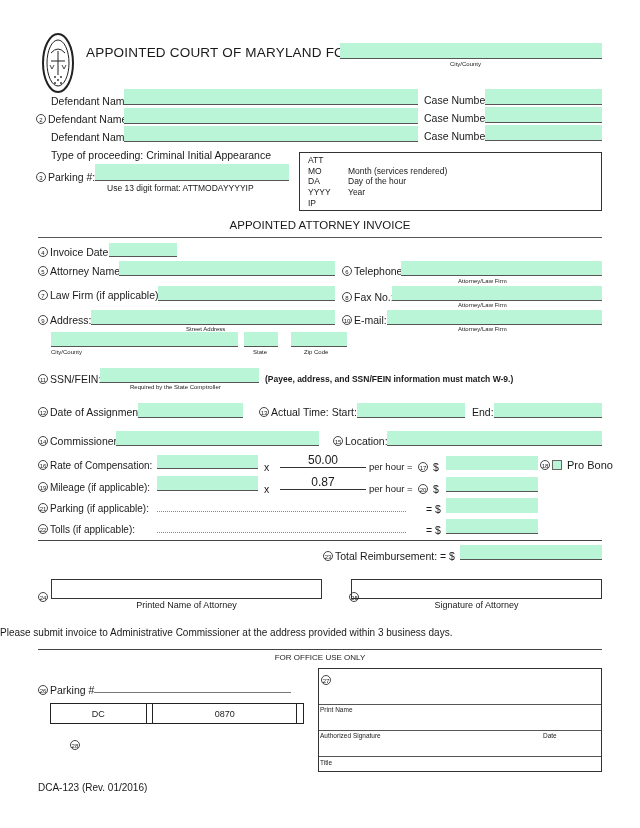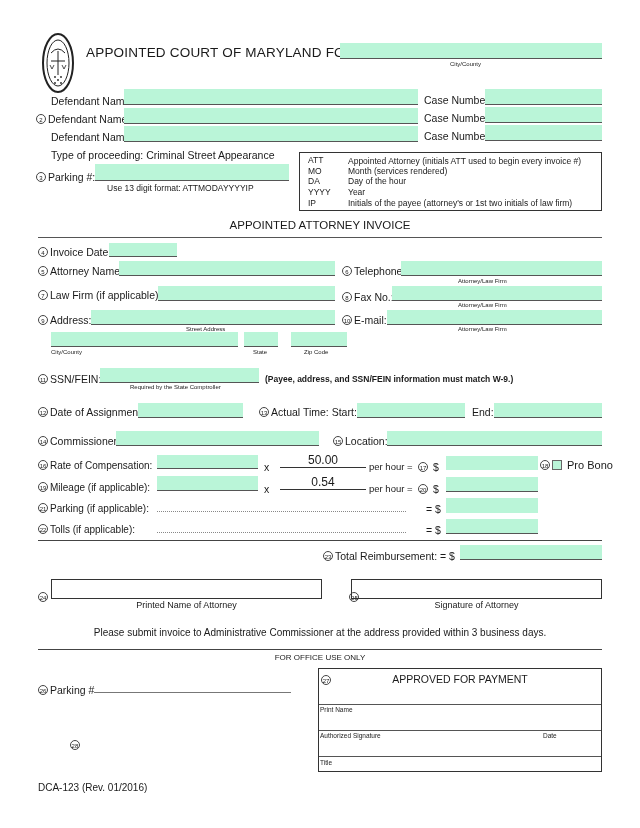--- a/index.html
+++ b/index.html
@@ -66,39 +66,37 @@
 <div class="lbl" style="left:36px;top:113px;"><span class="num">2</span><span>Defendant Name</span></div>
 <div class="fld" style="left:124px;top:108px;width:294px;height:16px;"></div>
 <div class="lbl" style="left:424px;top:112px;">Case Number</div>
 <div class="fld" style="left:485px;top:107px;width:117px;height:16px;"></div>
 
 <div class="lbl" style="left:51px;top:131px;">Defendant Name</div>
 <div class="fld" style="left:124px;top:126px;width:294px;height:16px;"></div>
 <div class="lbl" style="left:424px;top:130px;">Case Number</div>
 <div class="fld" style="left:485px;top:125px;width:117px;height:16px;"></div>
 
-<div class="lbl" style="left:51px;top:149px;">Type of proceeding: Criminal Street Appearance</div>
+<div class="lbl" style="left:51px;top:149px;">Type of proceeding: Criminal Initial Appearance</div>
 
 
 <div class="lbl" style="left:36px;top:171px;"><span class="num">3</span><span>Parking #:</span></div>
 <div class="fld" style="left:95px;top:164px;width:194px;height:17px;"></div>
 <div class="lbl" style="left:107px;top:182px;font-size:8.5px;">Use 13 digit format: ATTMODAYYYYIP</div>
 
 
 <div class="legend">
   <div class="k" style="top:2px">ATT</div>
-    <div class="v" style="top:3px">Appointed Attorney (initials ATT used to begin every invoice #)</div>
   <div class="k" style="top:13px">MO</div>
     <div class="v" style="top:13px">Month  (services rendered)</div>
   <div class="k" style="top:23px">DA</div>
     <div class="v" style="top:23px">Day of the hour</div>
   <div class="k" style="top:34px">YYYY</div>
     <div class="v" style="top:34px">Year</div>
   <div class="k" style="top:45px">IP</div>
-    <div class="v" style="top:45px">Initials of the payee (attorney's or 1st two initials of law firm)</div>
 </div>
 
 
 <div class="lbl" style="left:0;width:640px;text-align:center;top:219px;font-size:11.5px;">APPOINTED ATTORNEY INVOICE</div>
 <div class="rule" style="top:237px;"></div>
 
 
 <div class="lbl" style="left:38px;top:246px;"><span class="num">4</span><span>Invoice Date:</span></div>
 <div class="fld" style="left:109px;top:243px;width:68px;height:14px;"></div>
 
@@ -160,21 +158,21 @@
 <div class="lbl" style="left:418px;top:461px;"><span class="num">17</span>&nbsp;<span>$</span></div>
 <div class="fld nl" style="left:446px;top:456px;width:92px;height:14px;"></div>
 <div class="lbl" style="left:540px;top:459px;font-size:11px;">
   <span class="num">18</span><span class="abs" style="position:relative;display:inline-block;width:10px;height:10px;background:#baf5d8;border:1px solid #666;vertical-align:middle;top:-1px;margin-right:5px;box-sizing:border-box;"></span><span>Pro Bono</span>
 </div>
 
 
 <div class="lbl" style="left:38px;top:482px;font-size:10px;"><span class="num">19</span><span>Mileage (if applicable):</span></div>
 <div class="fld" style="left:157px;top:476px;width:101px;height:15px;"></div>
 <div class="lbl" style="left:264px;top:483px;">x</div>
-<div class="uline" style="left:280px;top:475px;width:86px;height:14px;text-align:center;font-size:12px;"><span>0.54</span></div>
+<div class="uline" style="left:280px;top:475px;width:86px;height:14px;text-align:center;font-size:12px;"><span>0.87</span></div>
 <div class="lbl" style="left:369px;top:483px;font-size:9.5px;">per hour =</div>
 <div class="lbl" style="left:418px;top:483px;"><span class="num">20</span>&nbsp;<span>$</span></div>
 <div class="fld" style="left:446px;top:477px;width:92px;height:15px;"></div>
 
 
 <div class="lbl" style="left:38px;top:503px;font-size:10px;"><span class="num">21</span><span>Parking (if applicable):</span></div>
 <div class="dots" style="left:157px;top:511px;width:249px;"></div>
 <div class="lbl" style="left:426px;top:503px;">= $</div>
 <div class="fld nl" style="left:446px;top:498px;width:92px;height:15px;"></div>
 
@@ -192,40 +190,45 @@
 
 
 <span class="num abs" style="left:38px;top:587px;">24</span>
 <div class="box" style="left:51px;top:579px;width:271px;height:20px;"></div>
 <div class="lbl" style="left:51px;width:271px;text-align:center;top:599px;font-size:9px;">Printed Name of Attorney</div>
 <span class="num abs" style="left:333px;top:587px;">25</span>
 <div class="box" style="left:351px;top:579px;width:251px;height:20px;"></div>
 <div class="lbl" style="left:351px;width:251px;text-align:center;top:599px;font-size:9px;">Signature of Attorney</div>
 
 
-<div class="lbl" style="left:0;width:640px;text-align:center;top:627px;font-size:10px;">Please submit invoice to Administrative Commissioner at the address provided within 3 business days.</div>
+<div class="lbl" style="left:0;width:640px;top:627px;font-size:10px;">Please submit invoice to Administrative Commissioner at the address provided within 3 business days.</div>
 
 <div class="rule thick" style="top:649px;"></div>
 <div class="lbl" style="left:0;width:640px;text-align:center;top:652px;font-size:8px;">FOR OFFICE USE ONLY</div>
 
 
 <div class="lbl" style="left:38px;top:684px;"><span class="num">26</span><span>Parking #</span></div>
 <div class="uline" style="left:94px;top:683px;width:197px;height:9px;border-bottom-color:#777;"></div>
 
 
 <span class="num abs" style="left:37px;top:735px;">28</span>
 <table class="acct" style="left:50px;top:703px;width:254px;">
   <tbody>
+  <tr>
+    <td>DC</td>
+    <td></td>
+    <td>0870</td>
+    <td></td>
+  </tr>
 </tbody>
   </table>
 
 
 <div class="approve">
   <span class="num abs" style="left:2px;top:1px;">27</span>
-  <div class="lbl" style="left:0;width:282px;text-align:center;top:4px;font-size:10.5px;">APPROVED FOR PAYMENT</div>
   <div class="row" style="top:35px;height:26px;">
       <span class="sm" style="left:1px;top:1px;font-size:6.5px;">Print Name</span>
     </div>
   <div class="row" style="top:61px;height:26px;">
     <span class="sm" style="left:1px;top:1px;font-size:6.5px;">Authorized Signature</span>
     <span class="sm" style="left:224px;top:1px;font-size:6.5px;">Date</span>
   </div>
   <div class="row" style="top:87px;height:16px;">
       <span class="sm" style="left:1px;top:2px;font-size:6.5px;">Title</span>
     </div>

